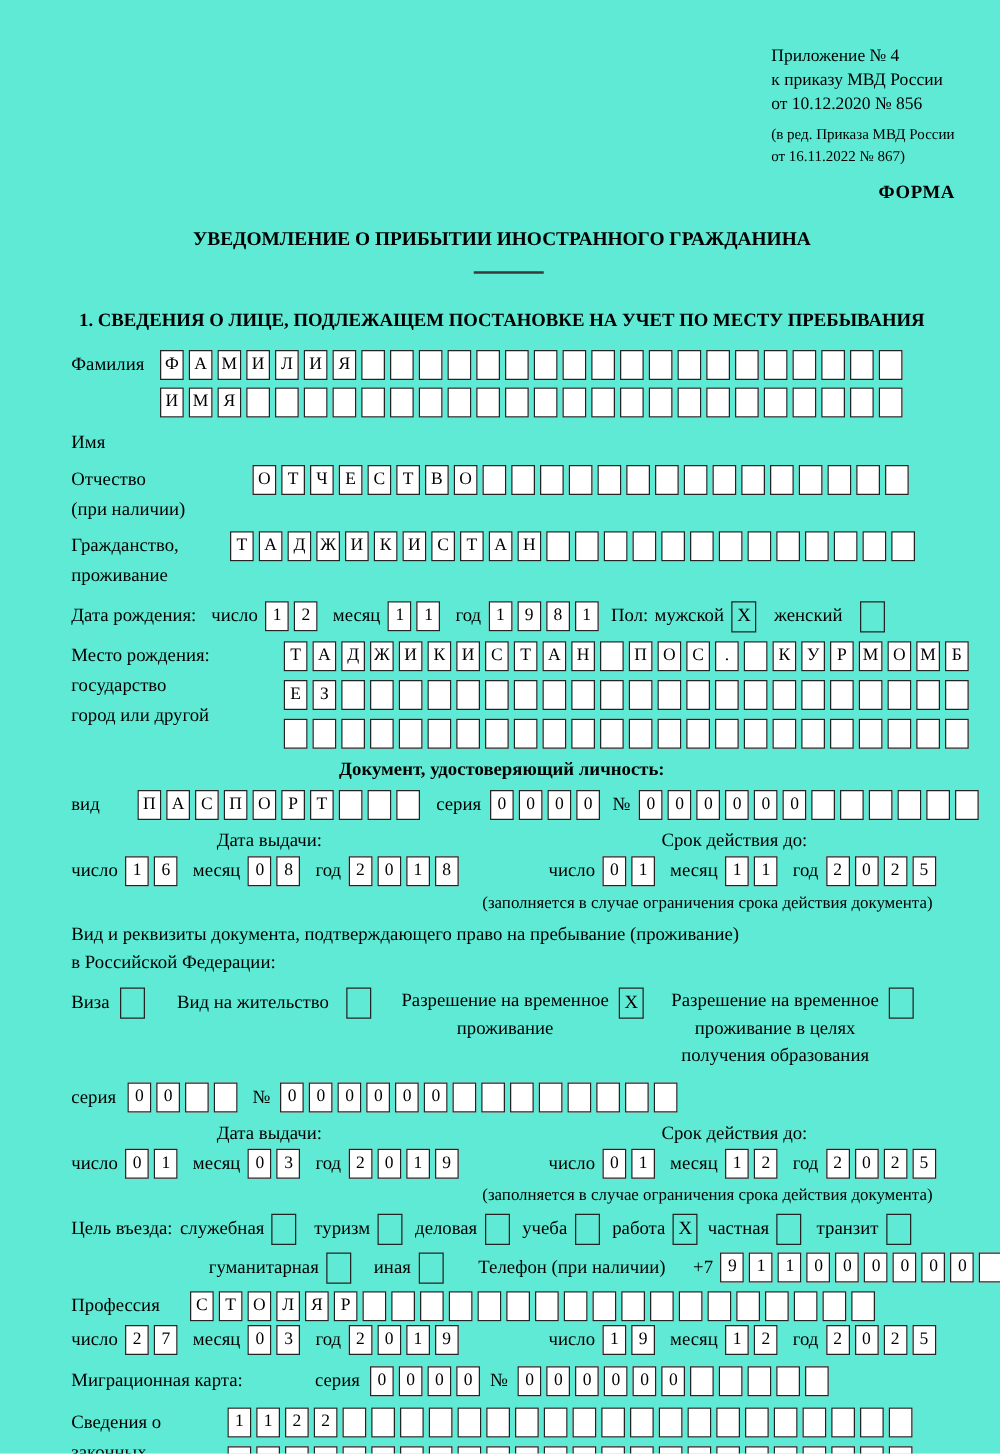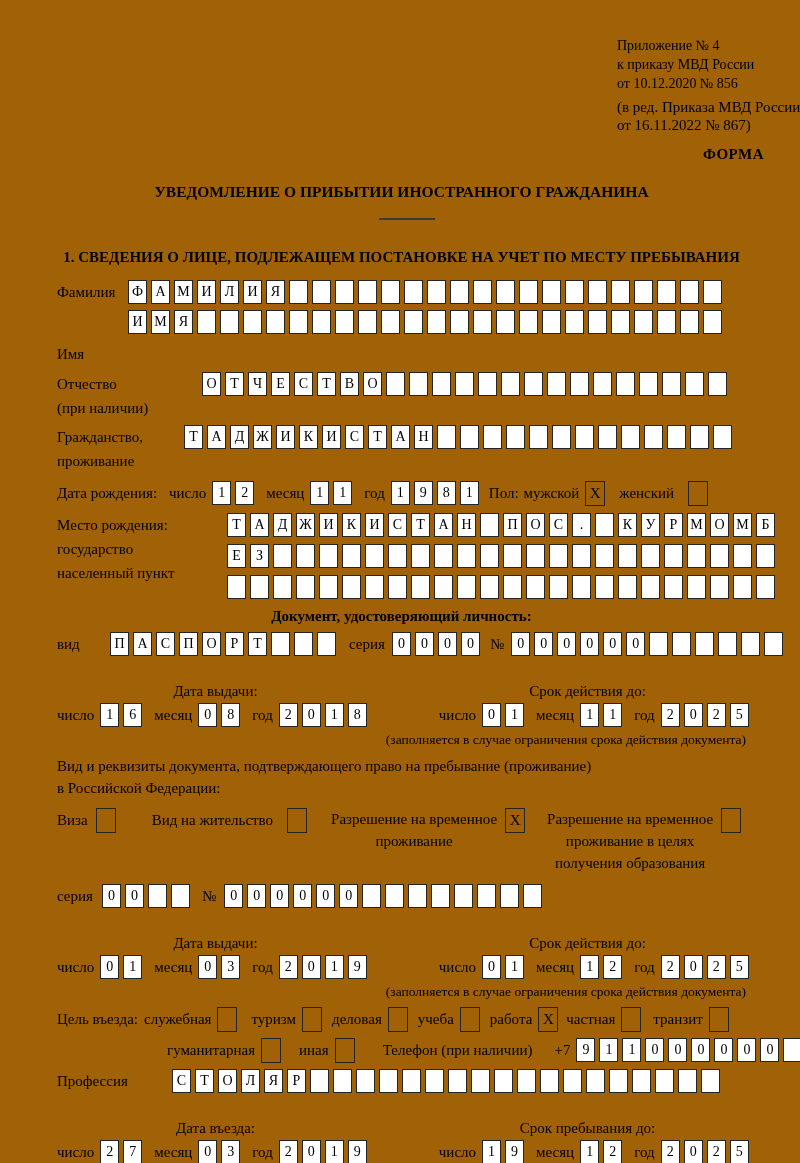--- a/index.html
+++ b/index.html
@@ -1,42 +1,42 @@
 <!DOCTYPE html>
 <html><head>
 <meta charset="utf-8">
 <style>
   html,body{margin:0;padding:0;background:#fff;}
   .page{position:relative;width:800px;height:1163px;box-sizing:border-box;
-    padding:36px 54px 0 57px;background:#a16207;color:#000;
+    padding:36px 54px 0 57px;background:#5eead4;color:#000;
     font-family:"Liberation Serif","DejaVu Serif",serif;font-size:15px;overflow:hidden;}
   
   .appendix{margin-left:560px;font-size:14px;line-height:19px;white-space:nowrap;}
-  .revision{margin-left:560px;margin-top:5px;font-size:15px;line-height:18px;white-space:nowrap;}
+  .revision{margin-left:560px;margin-top:5px;font-size:12px;line-height:18px;white-space:nowrap;}
   .forma{text-align:right;font-weight:bold;margin-top:12px;margin-right:-18px;font-size:15px;letter-spacing:.5px;}
   
   .title{text-align:center;font-weight:bold;font-size:15.5px;line-height:23px;margin-top:17px;}
   .tunder{display:inline-block;width:56px;border-bottom:2.5px solid #3a3a3a;height:14px;margin-left:10px;}
   .sec{font-weight:bold;text-align:center;font-size:15px;margin-top:23px;}
   
   .fr{display:flex;align-items:flex-start;margin-top:5px;white-space:nowrap;}
   .lbl{line-height:25px;flex:0 0 auto;}
   .lbl2 div{line-height:24px;}
   .boxes{display:inline-flex;gap:4px;flex:0 0 auto;}
   .box{width:19px;height:24px;box-sizing:border-box;border:1.6px solid #242424;
     display:inline-flex;align-items:center;justify-content:center;
     font-size:14px;background:#fff;flex:0 0 auto;}
   .cbox{width:20px;height:25px;box-sizing:border-box;border:1.6px solid #242424;
     display:inline-flex;align-items:center;justify-content:center;font-size:15px;flex:0 0 auto;}
   .stack{display:flex;flex-direction:column;gap:7px;}
   
   .dg{display:inline-flex;align-items:flex-start;white-space:nowrap;}
   .dg .dl{line-height:25px;margin:0 6px 0 12px;}
   .dg .dl:first-child{margin-left:0;}
-  .dhead{display:flex;margin-top:24px;line-height:20px;}
+  .dhead{display:flex;margin-top:6px;line-height:20px;}
   .dh1{width:345px;text-align:center;}
   .dh2{width:345px;text-align:center;margin-left:55px;}
   .drow{display:flex;margin-top:2px;}
   .dg2{margin-left:72px;}
   .dnote{text-align:right;font-size:13.5px;margin-top:3px;line-height:17px;}
   .dochead{text-align:center;font-weight:bold;margin-top:7px;line-height:21px;}
   
   .optrow{display:flex;align-items:flex-start;margin-top:9px;}
   .opt{display:flex;align-items:flex-start;white-space:nowrap;}
   .opt .ol{line-height:25px;margin-right:8px;text-align:center;}
@@ -219,21 +219,21 @@
     <span class="lbl" style="margin-left:5px;margin-right:6px;">мужской</span>
     <span class="cbox">X</span>
     <span class="lbl" style="margin-left:14px;margin-right:14px;">женский</span>
     <span class="cbox"></span>
   </div>
 
   <div class="fr" style="margin-top:7px;">
     <span class="lbl lbl2" style="width:170px;">
       <div>Место рождения:</div>
       <div>государство</div>
-      <div>населенный пункт</div>
+      <div>город или другой</div>
     </span>
     <span class="stack">
       <span class="boxes">
           <span class="box">Т</span>
           <span class="box">А</span>
           <span class="box">Д</span>
           <span class="box">Ж</span>
           <span class="box">И</span>
           <span class="box">К</span>
           <span class="box">И</span>
@@ -394,21 +394,21 @@
   </div>
   <div class="dnote">(заполняется в случае ограничения срока действия документа)</div>
 
   <div style="margin-top:7px;line-height:22px;">Вид и реквизиты документа, подтверждающего право на пребывание (проживание)</div>
   <div style="line-height:22px;">в Российской Федерации:</div>
   <div class="optrow">
     <span class="opt">
       <span class="ol">Виза</span>
       <span class="cbox"></span>
     </span>
-    <span class="opt" style="margin-left:36px;">
+    <span class="opt" style="margin-left:26px;">
       <span class="ol" style="margin-right:14px;">Вид на жительство</span>
       <span class="cbox"></span>
     </span>
     <span class="opt" style="margin-left:24px;">
       <span class="ol">
         <div>Разрешение на временное</div>
         <div>проживание</div>
       </span>
       <span class="cbox">X</span>
     </span>
@@ -543,21 +543,21 @@
         <span class="box">0</span>
         <span class="box">0</span>
         <span class="box">0</span>
         <span class="box">0</span>
         <span class="box">0</span>
         <span class="box">0</span>
         <span class="box"></span>
       </span>
   </div>
 
-  <div class="fr" style="margin-top:6px;gap:20px;">
+  <div class="fr" style="margin-top:6px;">
     <span class="lbl" style="width:95px;">Профессия</span>
     <span class="boxes">
         <span class="box">С</span>
         <span class="box">Т</span>
         <span class="box">О</span>
         <span class="box">Л</span>
         <span class="box">Я</span>
         <span class="box">Р</span>
         <span class="box"></span>
         <span class="box"></span>
@@ -573,24 +573,20 @@
         <span class="box"></span>
         <span class="box"></span>
         <span class="box"></span>
         <span class="box"></span>
         <span class="box"></span>
         <span class="box"></span>
         <span class="box"></span>
       </span>
   </div>
 
-  <div class="dhead">
-    <span class="dh1">Дата въезда:</span>
-    <span class="dh2">Срок пребывания до:</span>
-  </div>
   <div class="drow">
     <span class="dg">
       <span class="dl">число</span>
       <span class="boxes">
           <span class="box">2</span>
           <span class="box">7</span>
         </span>
       <span class="dl">месяц</span>
       <span class="boxes">
           <span class="box">0</span>

